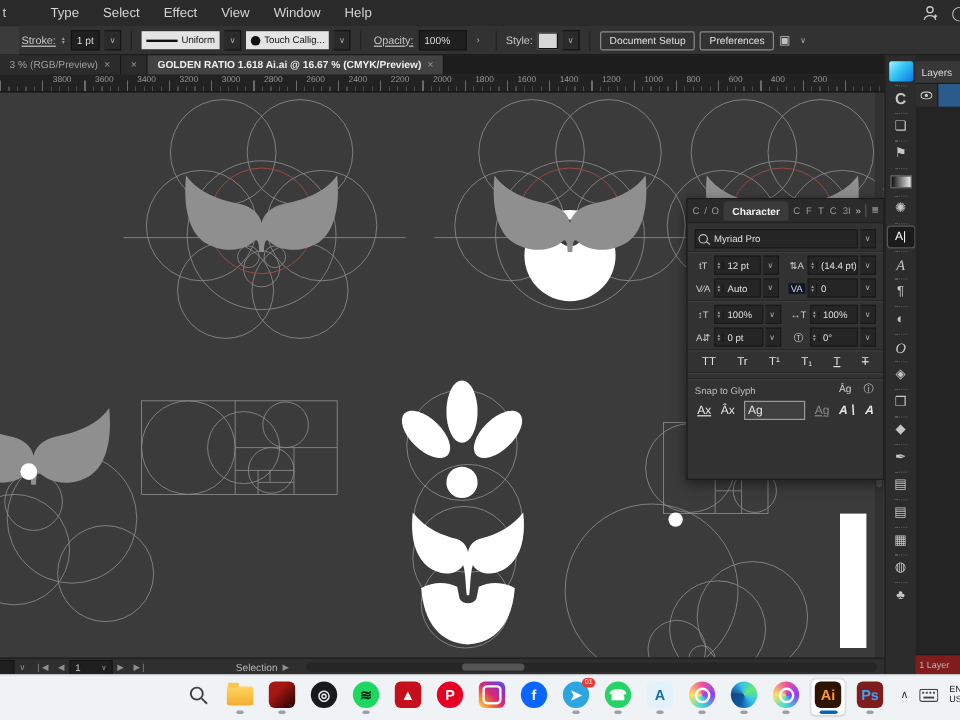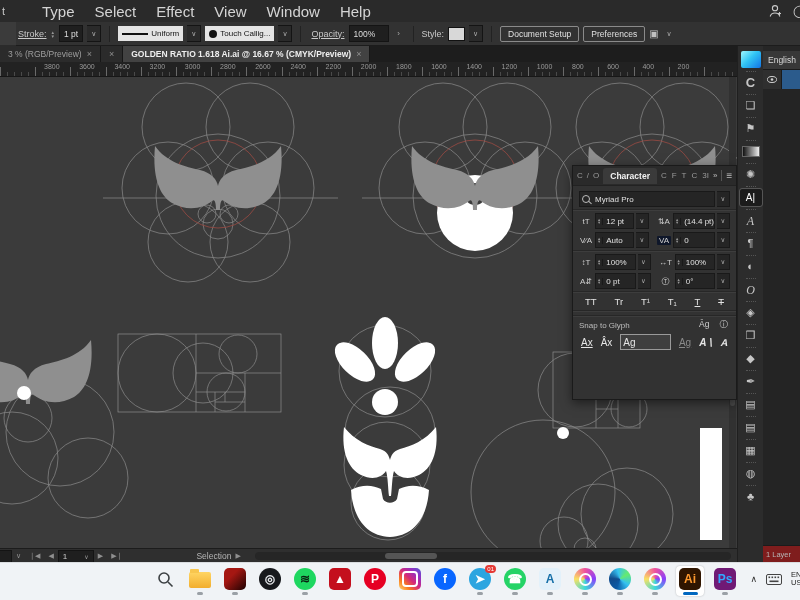--- a/index.html
+++ b/index.html
@@ -4,21 +4,21 @@
 <style>
   html,body{margin:0;padding:0;}
   body{width:800px;height:600px;position:relative;overflow:hidden;
        font-family:"Liberation Sans",sans-serif;background:#3b3b3b;}
   .abs{position:absolute;}
 
   
   #menubar{left:0;top:0;width:800px;height:22px;background:#2a2a2a;display:flex;align-items:center;z-index:30;}
   .menu-clip{width:8px;overflow:hidden;color:#c8c8c8;font-size:11px;margin-left:2px;}
   #menu-items{display:flex;gap:0;margin-left:22px;}
-  .menu-item{color:#d4d4d4;font-size:15px;padding:0 10px;cursor:default;}
+  .menu-item{color:#d4d4d4;font-size:11px;padding:0 10px;cursor:default;}
   #menubar-right{margin-left:auto;display:flex;align-items:center;gap:10px;padding-right:0;}
   .half-circle{color:#c8c8c8;font-size:12px;width:7px;overflow:hidden;display:inline-block;}
 
   
   #controlbar{left:16px;top:22px;width:800px;height:23px;background:#323232;border-bottom:1px solid #1c1c1c;
               display:flex;align-items:center;gap:4px;z-index:30;font-size:9px;color:#c9c9c9;}
   .cb-label{text-decoration:underline;color:#c9c9c9;margin-left:2px;}
   .stepper{display:flex;flex-direction:column;line-height:4px;font-size:5px;color:#999;padding:0 1px;}
   .fldbox{display:flex;align-items:center;background:#1f1f1f;border:1px solid #141414;height:15px;}
   .fldbox .v{font-size:8.5px;color:#ddd;padding:0 4px;white-space:nowrap;}
@@ -452,21 +452,21 @@
       <span class="dock-glyph">◍</span>
     </div>
     <i class="dock-dots"></i>
     <div class="dock-item">
       <span class="dock-glyph">♣</span>
     </div>
   </div>
 
 <div class="abs" id="layers">
   <div id="layers-header">
-    <span>English</span>
+    <span>Layers</span>
   </div>
   <div id="layer-row">
     <span class="eye-cell">
       <svg width="10" height="7" viewBox="0 0 10 7">
           <ellipse cx="5" cy="3.5" rx="4.6" ry="3" fill="none" stroke="#cfcfcf" stroke-width="1"></ellipse>
           <circle cx="5" cy="3.5" r="1.3" fill="#cfcfcf"></circle>
         </svg>
     </span>
     <span class="sel"></span>
   </div>
@@ -701,21 +701,21 @@
         <span class="tb-icon round cc">
           <span class="ring"></span>
         </span>
         <span class="bar"></span>
       </div>
       <div class="tb-item tb-active">
         <span class="tb-icon" style="background: rgb(47, 21, 0); color: rgb(255, 154, 46);">Ai</span>
         <span class="bar active-bar"></span>
       </div>
       <div class="tb-item">
-        <span class="tb-icon" style="background: #701a75; color: rgb(49, 168, 255); text-align: center;">Ps</span>
+        <span class="tb-icon" style="background: #7f1d1d; color: rgb(49, 168, 255); text-align: center;">Ps</span>
         <span class="bar"></span>
       </div>
     </div>
   <div id="tray">
     <span class="expand">∧</span>
     <svg width="16" height="11" viewBox="0 0 16 11">
       <rect x="0.5" y="0.5" width="15" height="10" rx="1.5" fill="none" stroke="#444" stroke-width="1"></rect>
       <rect x="2.5" y="2.5" width="1.6" height="1.6" fill="#444"></rect>
         <rect x="5.5" y="2.5" width="1.6" height="1.6" fill="#444"></rect>
       <rect x="8.5" y="2.5" width="1.6" height="1.6" fill="#444"></rect>

